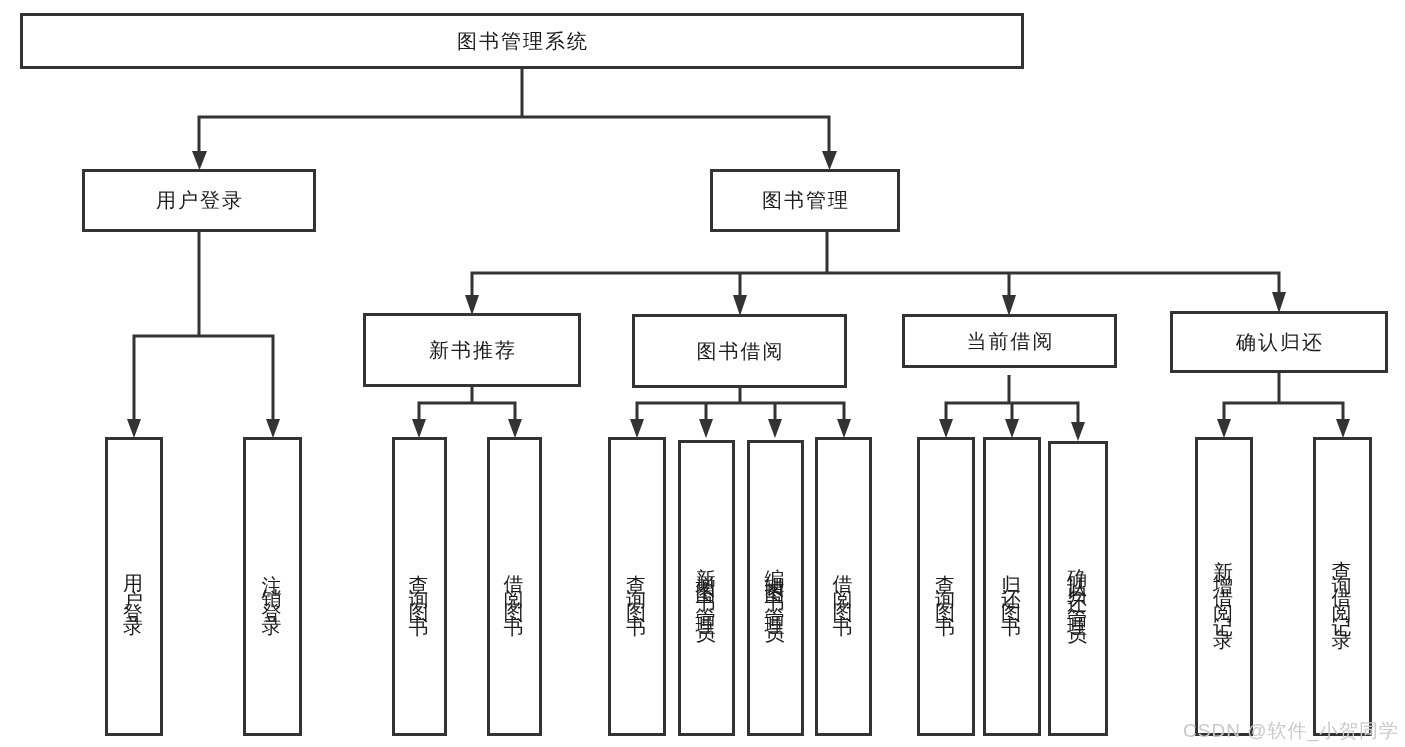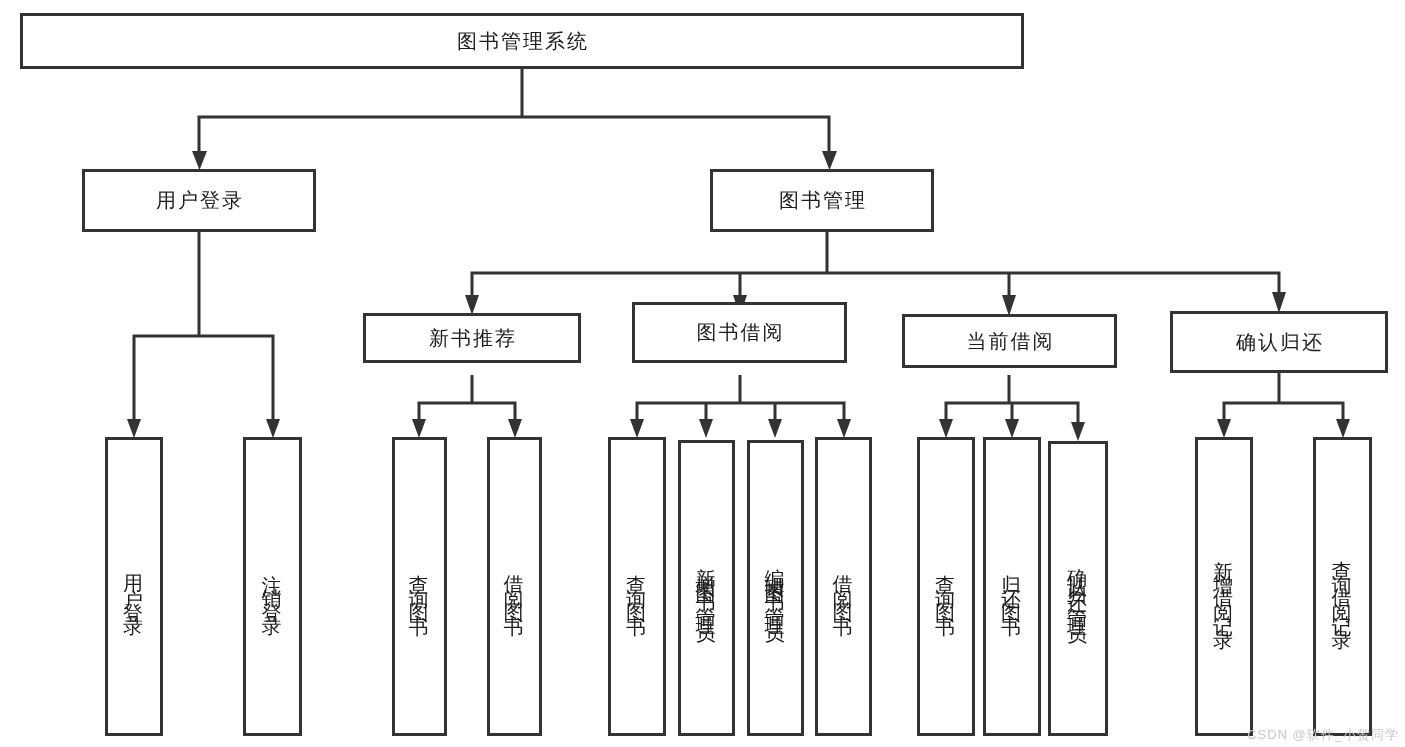--- a/index.html
+++ b/index.html
@@ -48,21 +48,21 @@
     white-space: nowrap;
   }
   .hbox .lbl { letter-spacing: 2px; text-indent: 2px; }
   .vbox { writing-mode: vertical-rl; }
   .vbox .lbl { letter-spacing: 14px; }
   .vbox.long .lbl { letter-spacing: 8px; }
   .watermark {
     position: absolute;
     right: 6px;
     bottom: 3px;
-    font-size: 13px;
+    font-size: 19px;
     letter-spacing: 1px;
     color: var(--watermark);
     z-index: 5;
   }
 </style>
 </head>
 <body>
 
 <div class="stage">
 
@@ -109,28 +109,28 @@
     </g>
   </svg>
 
   <div class="node hbox" style="left:20px;top:13px;width:1004px;height:56px">
     <span class="lbl">图书管理系统</span>
   </div>
 
   <div class="node hbox" style="left:82px;top:169px;width:234px;height:63px">
     <span class="lbl">用户登录</span>
   </div>
-  <div class="node hbox" style="left:710px;top:169px;width:224px;height:63px">
+  <div class="node hbox" style="left:710px;top:169px;width:190px;height:63px">
     <span class="lbl">图书管理</span>
   </div>
 
-  <div class="node hbox" style="left:363px;top:313px;width:218px;height:50px">
+  <div class="node hbox" style="left:363px;top:313px;width:218px;height:74px">
     <span class="lbl">新书推荐</span>
   </div>
-  <div class="node hbox" style="left:632px;top:302px;width:215px;height:61px">
+  <div class="node hbox" style="left:632px;top:314px;width:215px;height:74px">
     <span class="lbl">图书借阅</span>
   </div>
   <div class="node hbox" style="left:902px;top:314px;width:215px;height:54px">
     <span class="lbl">当前借阅</span>
   </div>
   <div class="node hbox" style="left:1170px;top:311px;width:218px;height:62px">
     <span class="lbl">确认归还</span>
   </div>
 
   <div class="node vbox" style="left:105px;top:437px;width:58px;height:299px">

